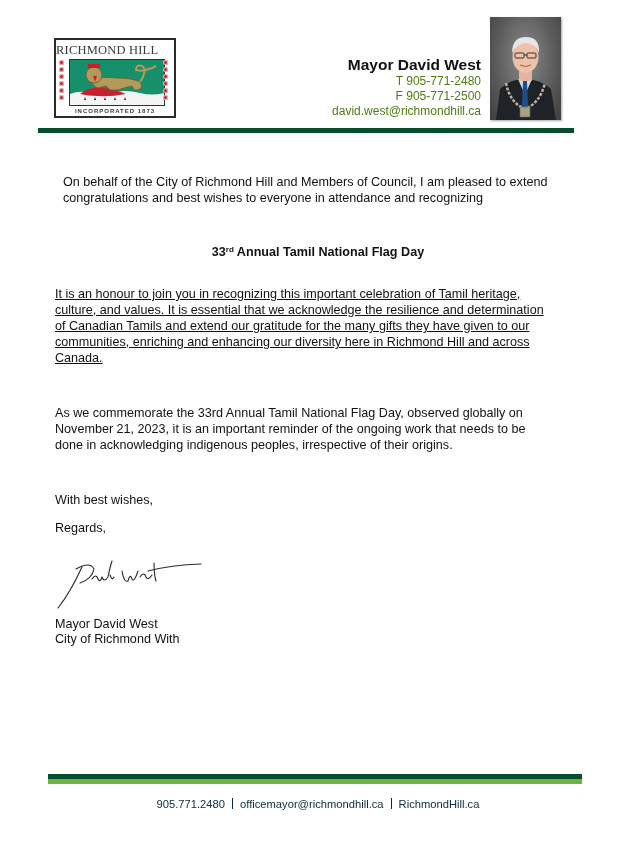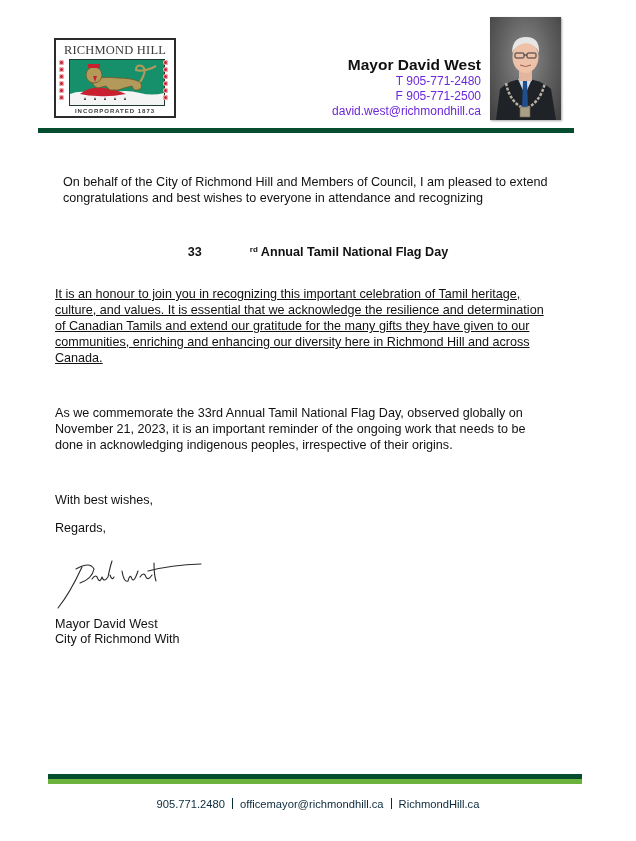--- a/index.html
+++ b/index.html
@@ -27,21 +27,20 @@
       position: absolute;
       left: 54px; top: 38px;
       width: 122px; height: 80px;
       border: 2px solid #2b2b2b;
       background: #fff;
       box-sizing: border-box;
     }
     .logo-title {
       position: absolute;
       left: 0; right: 0; top: 3px;
-      text-align: center;
       font-family: "Liberation Serif", serif;
       font-size: 12.5px;
       letter-spacing: 0.2px;
       color: #3a3a3a;
     }
     .logo-field {
       position: absolute;
       left: 13px; top: 19px;
       width: 94px; height: 45px;
       background: #16906a;
@@ -84,21 +83,21 @@
     }
     .contact .name {
       font-size: 15.5px;
       font-weight: bold;
       color: #111;
       line-height: 18px;
     }
     .contact .line {
       font-size: 12px;
       line-height: 15px;
-      color: #6d28d9;
+      color: #4d7c0f;
     }
 
     .photo {
       position: absolute;
       left: 490px; top: 17px;
       width: 71px; height: 103px;
       background: radial-gradient(ellipse at 50% 40%, #8c8c8c 0%, #5e5e5e 55%, #3e3e3e 100%);
       box-shadow: 1px 1px 2px rgba(0,0,0,0.35);
       overflow: hidden;
     }
@@ -126,21 +125,20 @@
       left: 0; right: 0; top: 245px;
       text-align: center;
       font-size: 12.6px;
       font-weight: bold;
       color: #111;
     }
     .title sup {
       font-size: 8px;
       vertical-align: 4px;
       line-height: 0;
-      padding-left: 48px;
     }
     .p2 { top: 286px; text-decoration: underline; }
     .p3 { top: 405px; }
     .p4 { top: 476px; margin-top: 16px; }
     .p5 { top: 520px; }
     .signature {
       position: absolute;
       left: 56px; top: 553px;
       width: 150px; height: 60px;
     }

